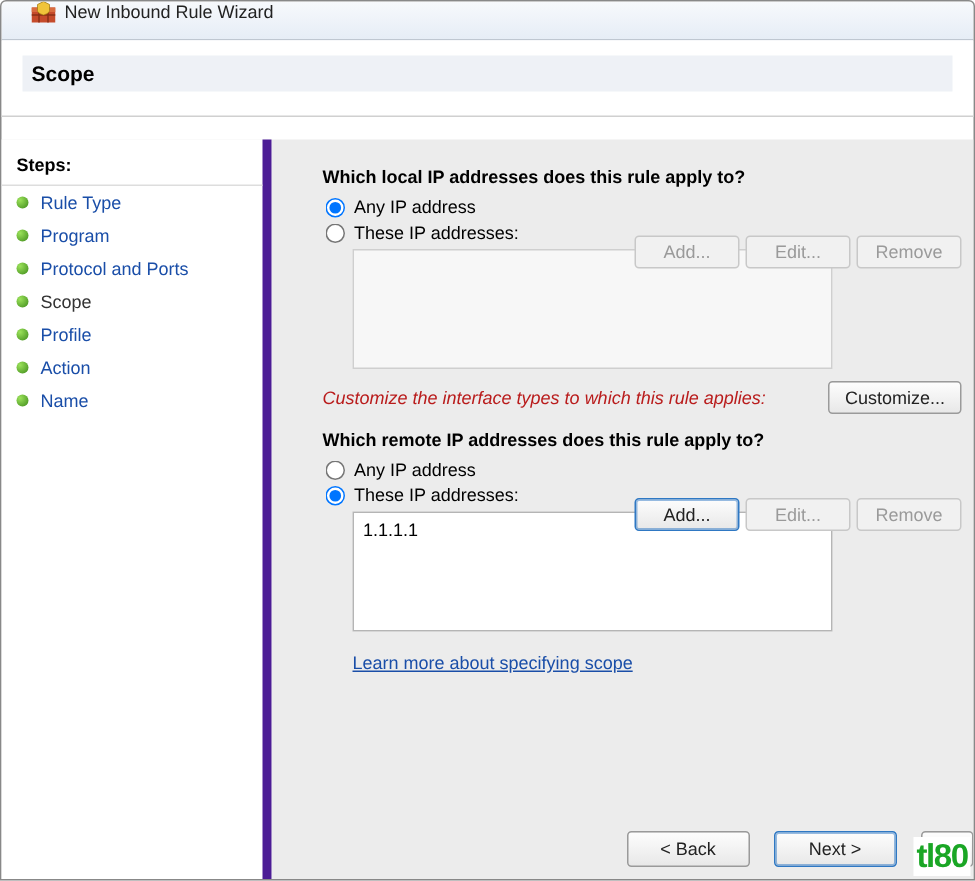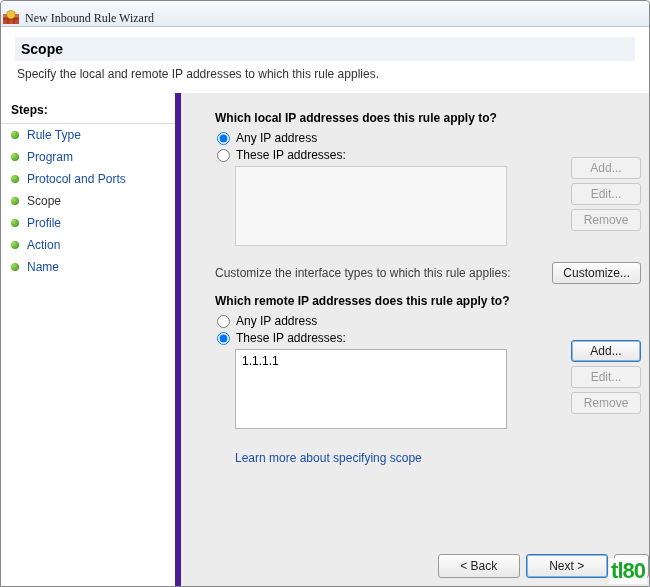--- a/index.html
+++ b/index.html
@@ -11,27 +11,26 @@
     background: #fff;
     width: 650px;
     height: 587px;
     overflow: hidden;
     position: relative;
     border: 1px solid #888;
     border-radius: 4px 4px 0 0;
   }
   .titlebar {
     display: flex;
-    align-items: flex-end;
+    align-items: flex-start;
     height: 26px;
-    padding: 0 2px;
+    padding: 0 20px;
     background: linear-gradient(to bottom, #f7f9fc, #e6edf6);
     border-bottom: 1px solid #bfc7d1;
     border-radius: 4px 4px 0 0;
-    font-family: Liberation Serif, serif;
   }
   .titlebar .app-icon { width:16px; height:16px; margin-right:6px; }
   .titlebar .title { font-size: 12px; color:#222; }
   .header-area {
     padding: 10px 14px 12px 14px;
     background: #fff;
     border-bottom: 1px solid #d0d0d0;
   }
   .header-area h1 {
     font-size: 14px;
@@ -89,35 +88,35 @@
   .group-label {
     font-weight: bold;
     font-size: 12px;
     margin-bottom: 6px;
   }
   .radio-row {
     display:flex; align-items:center; margin: 3px 0 3px 2px;
   }
   .radio-row input { margin: 0 6px 0 0; }
   .listbox {
-    width: 272px;
+    width: 320px;
     height: 80px;
     background:#fff;
     border:1px solid #b5b5b5;
     margin: 4px 0 8px 20px;
     padding:4px 6px;
     font-size:12px;
     overflow:auto;
   }
   .listbox.disabled { background:#f7f7f7; color:#777; border-color:#cfcfcf;}
   .btn-col {
     position:absolute;
     right: 0;
     display:flex;
-    flex-direction:column;
+    flex-direction:row;
     gap:4px;
   }
   .btn {
     min-width: 70px;
     height:22px;
     font-size:12px;
     background: linear-gradient(to bottom,#fdfdfd,#e8e8e8);
     border:1px solid #9a9a9a;
     border-radius:3px;
     color:#222;
@@ -132,48 +131,49 @@
   }
   .btn.highlight {
     border-color:#2f78c3;
     box-shadow: 0 0 0 1px rgba(47,120,195,0.5) inset;
   }
   .interface-row {
     display:flex; align-items:center; justify-content:space-between;
     margin: 4px 0 10px 0;
     padding-right:0;
   }
-  .interface-row .text { font-size:12px; color:#404040; }
+  .interface-row .text { font-size:12px; color:#b91c1c;font-style:italic; }
   .link {
     color:#1a4ea8;
+    text-decoration: underline;
     font-size:12px;
     display:inline-block;
     margin: 6px 0 0 20px;
     cursor:pointer;
   }
   .footer-btns {
     position:absolute;
     bottom: 8px;
     right: 0;
-    display:flex; gap:6px;
+    display:flex; gap:16px;
   }
   .footer-btns .btn { min-width:82px; height:24px; }
   .watermark {
     position:absolute;
     right:2px; bottom:2px;
     font-size:22px;
     font-weight:900;
     letter-spacing:-1px;
     color:#1aa625;
     font-family: Arial, sans-serif;
     pointer-events:none;
     background:#fff;
     padding:0 2px;
   }
-  .section { position:relative; margin-bottom:16px; }
+  .section { position:relative; margin-bottom:0; }
   .section .btn-col { top: 38px; }
   .cursor-svg {
     position:absolute; width:14px; height:20px;
     pointer-events:none;
   }
 </style>
 </head>
 <body>
 
 <div class="titlebar">
@@ -185,21 +185,20 @@
       <line x1="5" y1="4" x2="5" y2="14" stroke="#8a2f17" stroke-width="1"></line>
       <line x1="11" y1="4" x2="11" y2="14" stroke="#8a2f17" stroke-width="1"></line>
       <path d="M8 0 L12 2 L12 6 C12 8 8 9 8 9 C8 9 4 8 4 6 L4 2 Z" fill="#f0c43a" stroke="#a07a10" stroke-width="0.5"></path>
     </svg>
   </span>
   <span class="title">New Inbound Rule Wizard</span>
 </div>
 
 <div class="header-area">
   <h1>Scope</h1>
-  <div class="subtitle">Specify the local and remote IP addresses to which this rule applies.</div>
 </div>
 
 <div class="main">
 
   <div class="sidebar">
     <div class="sidebar-header">Steps:</div>
     <div class="step-item">
       <span class="bullet"></span>
       <a>Rule Type</a>
     </div>

